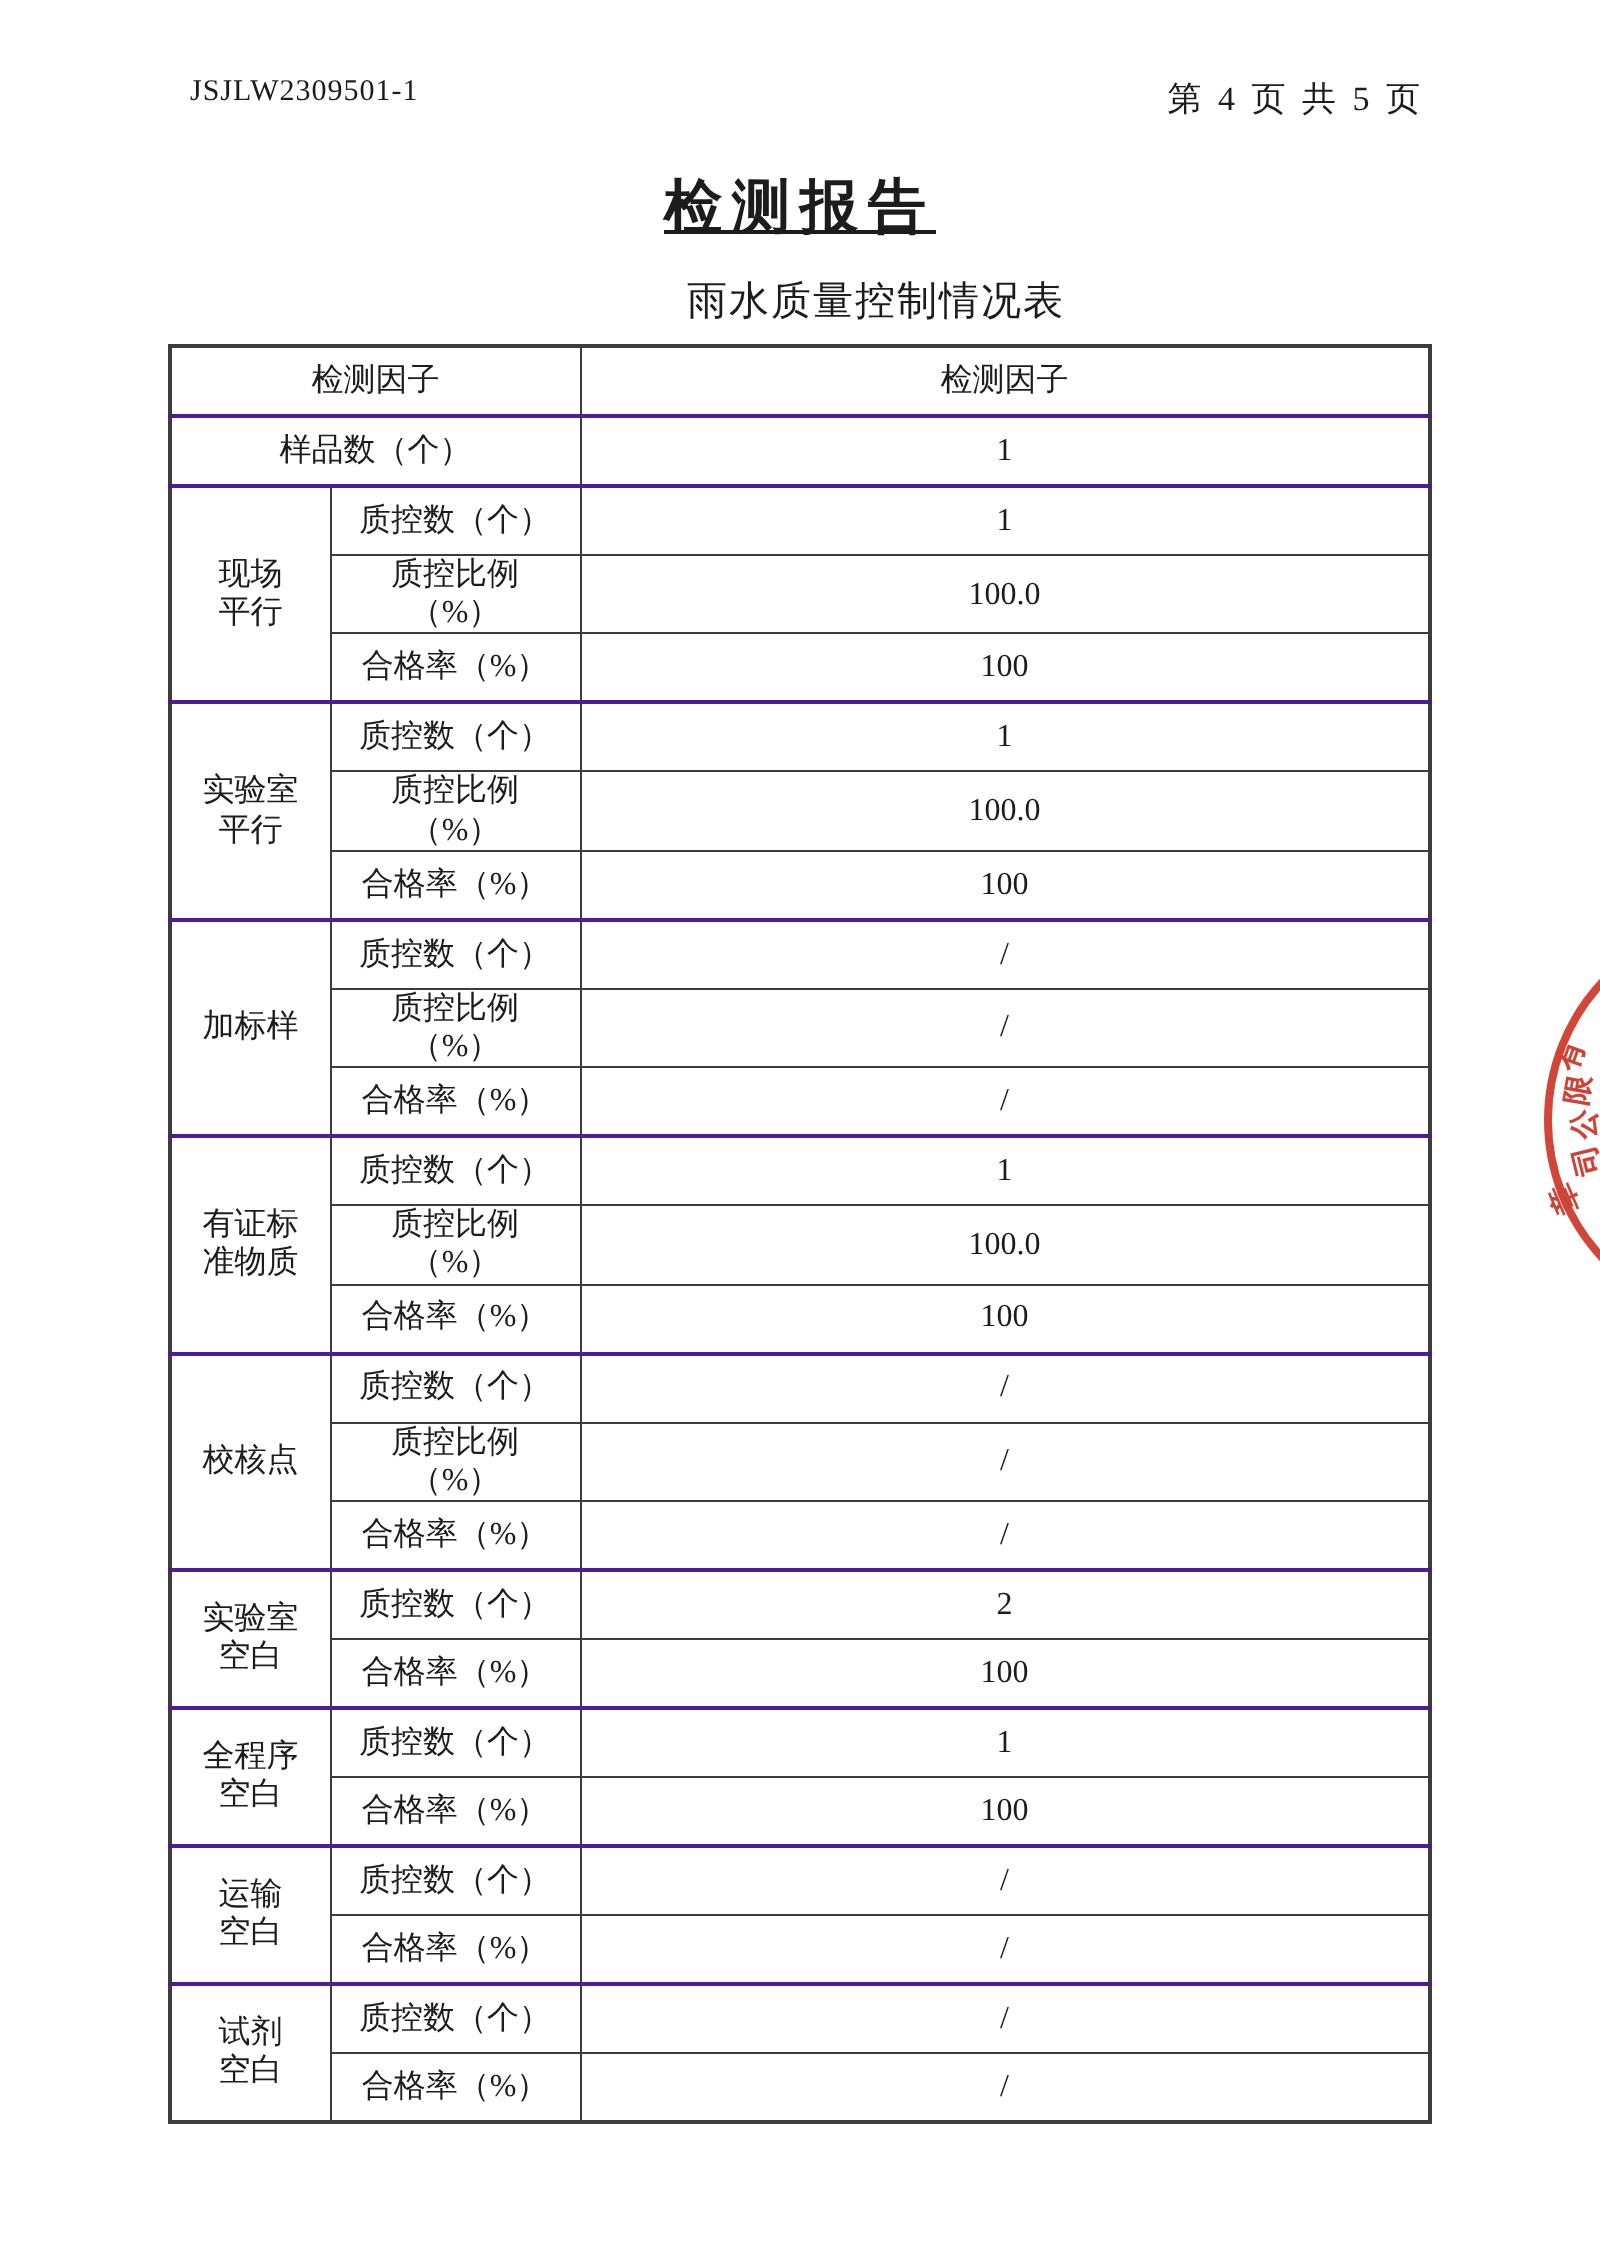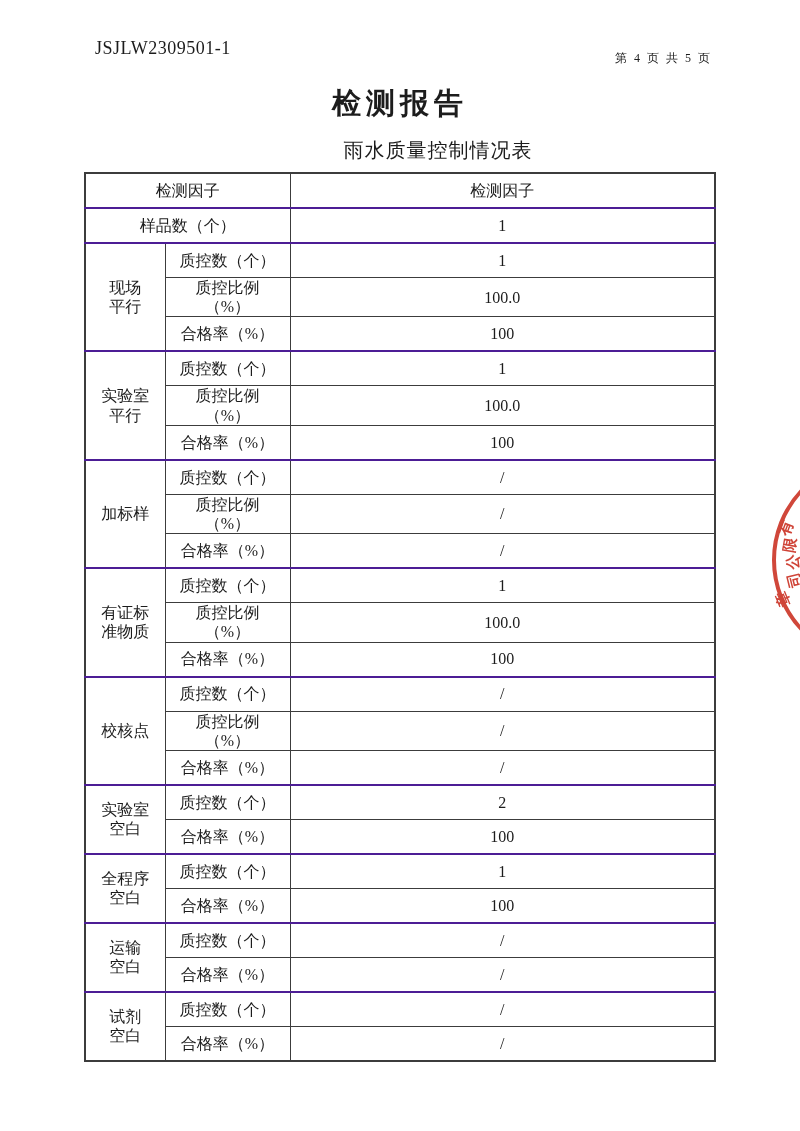--- a/index.html
+++ b/index.html
@@ -13,41 +13,41 @@
     background: #ffffff;
     overflow: hidden;
     font-family: "Liberation Serif", "DejaVu Serif", serif;
     color: #1c1c1c;
   }
   
   .doc-number {
     position: absolute;
     top: 38px;
     left: 95px;
-    font-size: 18px;
+    font-size: 15px;
     letter-spacing: 0.5px;
   }
   .page-info {
     position: absolute;
     top: 38px;
     right: 88px;
-    font-size: 12px;
+    font-size: 17px;
     letter-spacing: 2px;
-    margin-top: 12px;
   }
   
   .report-title {
     position: absolute;
     top: 84px;
     left: 0;
     width: 100%;
     text-align: center;
     font-size: 29px;
     font-weight: bold;
     letter-spacing: 5px;
+    text-decoration: underline;
   }
   .table-title {
     position: absolute;
     top: 137px;
     left: 0;
     width: 100%;
     text-align: center;
     font-size: 20px;
     letter-spacing: 1px;
     margin-left: 38px;

